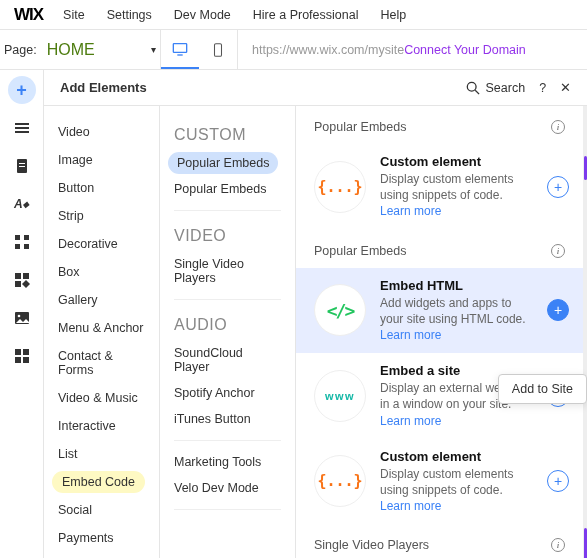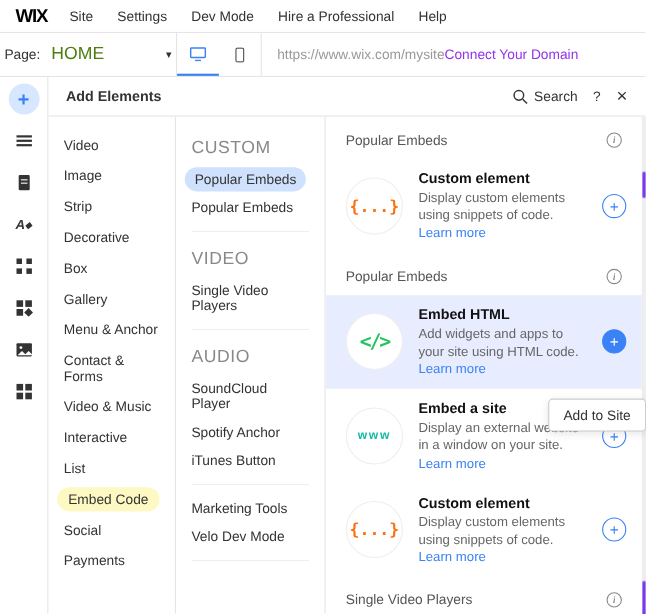--- a/index.html
+++ b/index.html
@@ -59,21 +59,21 @@
 .ic-orange { color: #f97316; font-family: monospace;}
 .ic-green { color: #22c55e; font-family: monospace; font-size:18px; letter-spacing:-2px;}
 .ic-teal { color: #14b8a6; font-size: 11px; letter-spacing: 1.5px; }
 .card-body { flex: 1; }
 .card-title { font-size: 13px; font-weight: 600; color: #111; margin-bottom: 2px; }
 .card-desc { font-size: 12px; color: #666; line-height: 1.35; }
 .learn { color: #3b82f6; }
 .plus-c { width: 22px; height: 22px; border: 1px solid #3b82f6; border-radius: 50%; display: flex; align-items: center; justify-content: center; color: #3b82f6; font-size: 14px; flex-shrink:0; cursor:pointer;}
 .plus-c.fill { background: #3b82f6; color: #fff; border-color:#3b82f6;}
 
-.tooltip { position: absolute; top: 256px; right: 0; background: #fff; border: 1px solid #ccc; border-radius: 4px; padding: 7px 13px; font-size: 12.5px; box-shadow: 0 2px 8px rgba(0,0,0,0.1); z-index: 10;}
+.tooltip { position: absolute; top: 268px; right: 0; background: #fff; border: 1px solid #ccc; border-radius: 4px; padding: 7px 13px; font-size: 12.5px; box-shadow: 0 2px 8px rgba(0,0,0,0.1); z-index: 10;}
 .accent-bar { position:absolute; right:0; top:86px; width:3px; height:24px; background:#7c3aed; border-radius:2px;}
 .accent-bar2 { position:absolute; right:0; top:458px; width:3px; height:40px; background:#7c3aed; border-radius:2px;}
 
 ::-webkit-scrollbar { width: 0; }
 </style>
 </head>
 <body>
 
 <div class="topbar">
   <div class="logo">WIX</div>
@@ -174,20 +174,21 @@
         <span>Search</span>
       </div>
       <span class="help">?</span>
       <span class="close">✕</span>
     </div>
 
     <div class="three-col">
       <div class="col1" id="col1">
           <div class="item"><span>Video</span></div>
           <div class="item"><span>Image</span></div>
+          <div class="item"><span>Button</span></div>
           <div class="item"><span>Strip</span></div>
           <div class="item"><span>Decorative</span></div>
           <div class="item"><span>Box</span></div>
           <div class="item"><span>Gallery</span></div>
           <div class="item"><span>Menu &amp; Anchor</span></div>
           <div class="item"><span>Contact &amp; Forms</span></div>
           <div class="item"><span>Video &amp; Music</span></div>
           <div class="item"><span>Interactive</span></div>
           <div class="item"><span>List</span></div>
           <div class="item active"><span>Embed Code</span></div>

